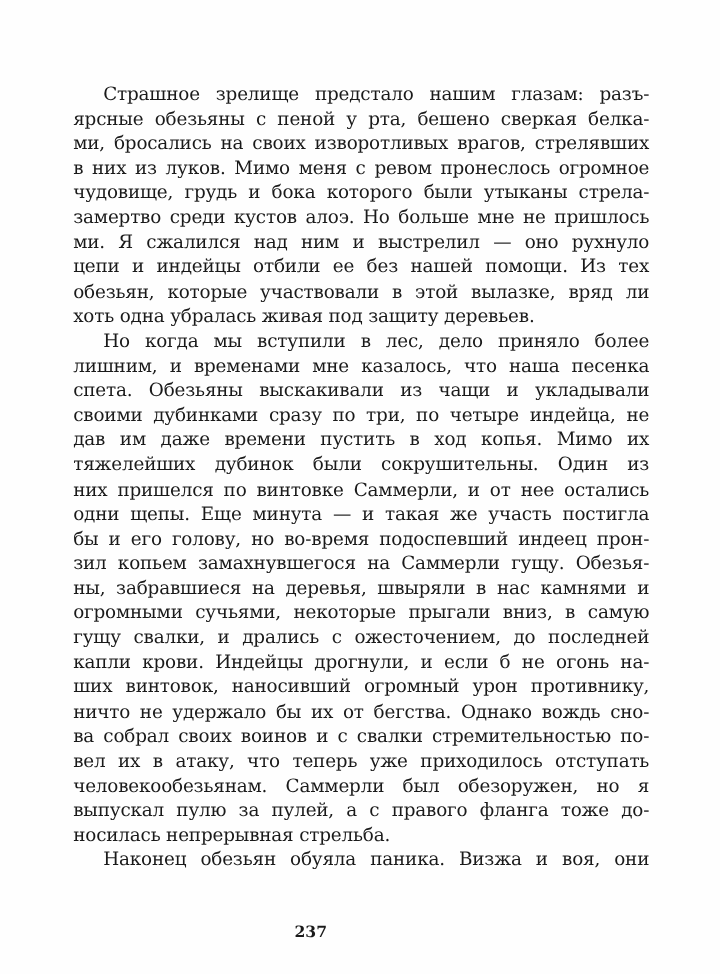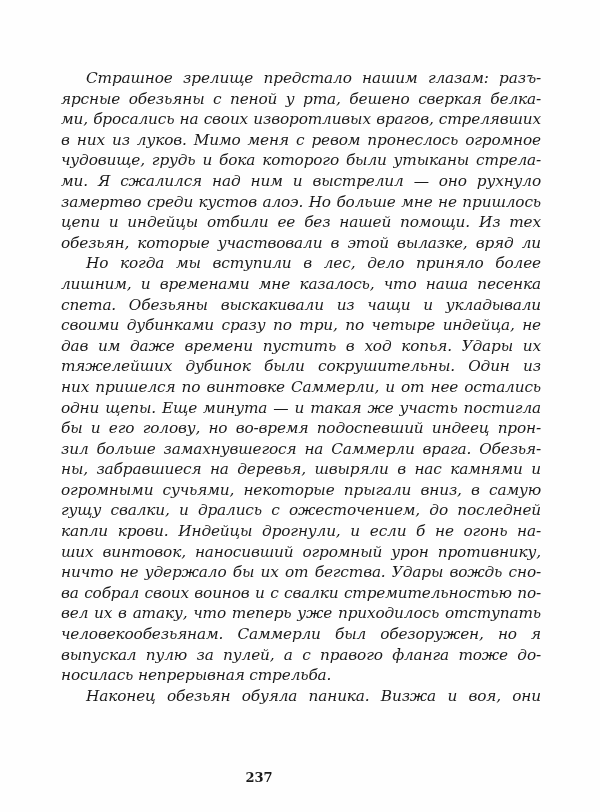--- a/index.html
+++ b/index.html
@@ -30,21 +30,20 @@
       height: 20.6px;
       line-height: 20.6px;
       font-family: "DejaVu Serif", "Liberation Serif", serif;
       font-size: 15.3px;
       color: #1a1a1a;
       text-align: justify;
       text-align-last: justify;
       white-space: nowrap;
       letter-spacing: -0.15px;
       overflow: visible;
-      font-style: italic;
     }
     .line.indent { padding-left: 25px; }
     .line.last { text-align-last: left; }
     .page-number {
       position: absolute;
       left: 0;
       width: 518px;
       top: 770px;
       text-align: center;
       font-family: "DejaVu Serif", "Liberation Serif", serif;
@@ -57,41 +56,42 @@
 <body>
 
 <div class="page">
   <div class="text-block">
 
     <span class="line indent">Страшное зрелище предстало нашим глазам: разъ-</span>
     <span class="line">ярсные обезьяны с пеной у рта, бешено сверкая белка-</span>
     <span class="line">ми, бросались на своих изворотливых врагов, стрелявших</span>
     <span class="line">в них из луков. Мимо меня с ревом пронеслось огромное</span>
     <span class="line">чудовище, грудь и бока которого были утыканы стрела-</span>
+    <span class="line">замертво среди кустов алоэ. Но больше мне не пришлось</span>
     <span class="line">ми. Я сжалился над ним и выстрелил — оно рухнуло</span>
-    <span class="line">замертво среди кустов алоэ. Но больше мне не пришлось</span>
     <span class="line">цепи и индейцы отбили ее без нашей помощи. Из тех</span>
     <span class="line">обезьян, которые участвовали в этой вылазке, вряд ли</span>
+    <span class="line last">хоть одна убралась живая под защиту деревьев.</span>
 
     <span class="line indent">Но когда мы вступили в лес, дело приняло более</span>
     <span class="line">лишним, и временами мне казалось, что наша песенка</span>
     <span class="line">спета. Обезьяны выскакивали из чащи и укладывали</span>
     <span class="line">своими дубинками сразу по три, по четыре индейца, не</span>
-    <span class="line">дав им даже времени пустить в ход копья. Удары их</span>
+    <span class="line">дав им даже времени пустить в ход копья. Мимо их</span>
     <span class="line">тяжелейших дубинок были сокрушительны. Один из</span>
     <span class="line">них пришелся по винтовке Саммерли, и от нее остались</span>
     <span class="line">одни щепы. Еще минута — и такая же участь постигла</span>
     <span class="line">бы и его голову, но во-время подоспевший индеец прон-</span>
-    <span class="line">зил больше замахнувшегося на Саммерли врага. Обезья-</span>
+    <span class="line">зил копьем замахнувшегося на Саммерли гущу. Обезья-</span>
     <span class="line">ны, забравшиеся на деревья, швыряли в нас камнями и</span>
     <span class="line">огромными сучьями, некоторые прыгали вниз, в самую</span>
     <span class="line">гущу свалки, и дрались с ожесточением, до последней</span>
     <span class="line">капли крови. Индейцы дрогнули, и если б не огонь на-</span>
     <span class="line">ших винтовок, наносивший огромный урон противнику,</span>
-    <span class="line">ничто не удержало бы их от бегства. Удары вождь сно-</span>
+    <span class="line">ничто не удержало бы их от бегства. Однако вождь сно-</span>
     <span class="line">ва собрал своих воинов и с свалки стремительностью по-</span>
     <span class="line">вел их в атаку, что теперь уже приходилось отступать</span>
     <span class="line">человекообезьянам. Саммерли был обезоружен, но я</span>
     <span class="line">выпускал пулю за пулей, а с правого фланга тоже до-</span>
     <span class="line last">носилась непрерывная стрельба.</span>
 
     <span class="line indent">Наконец обезьян обуяла паника. Визжа и воя, они</span>
   </div>
 
   <div class="page-number">237</div>

